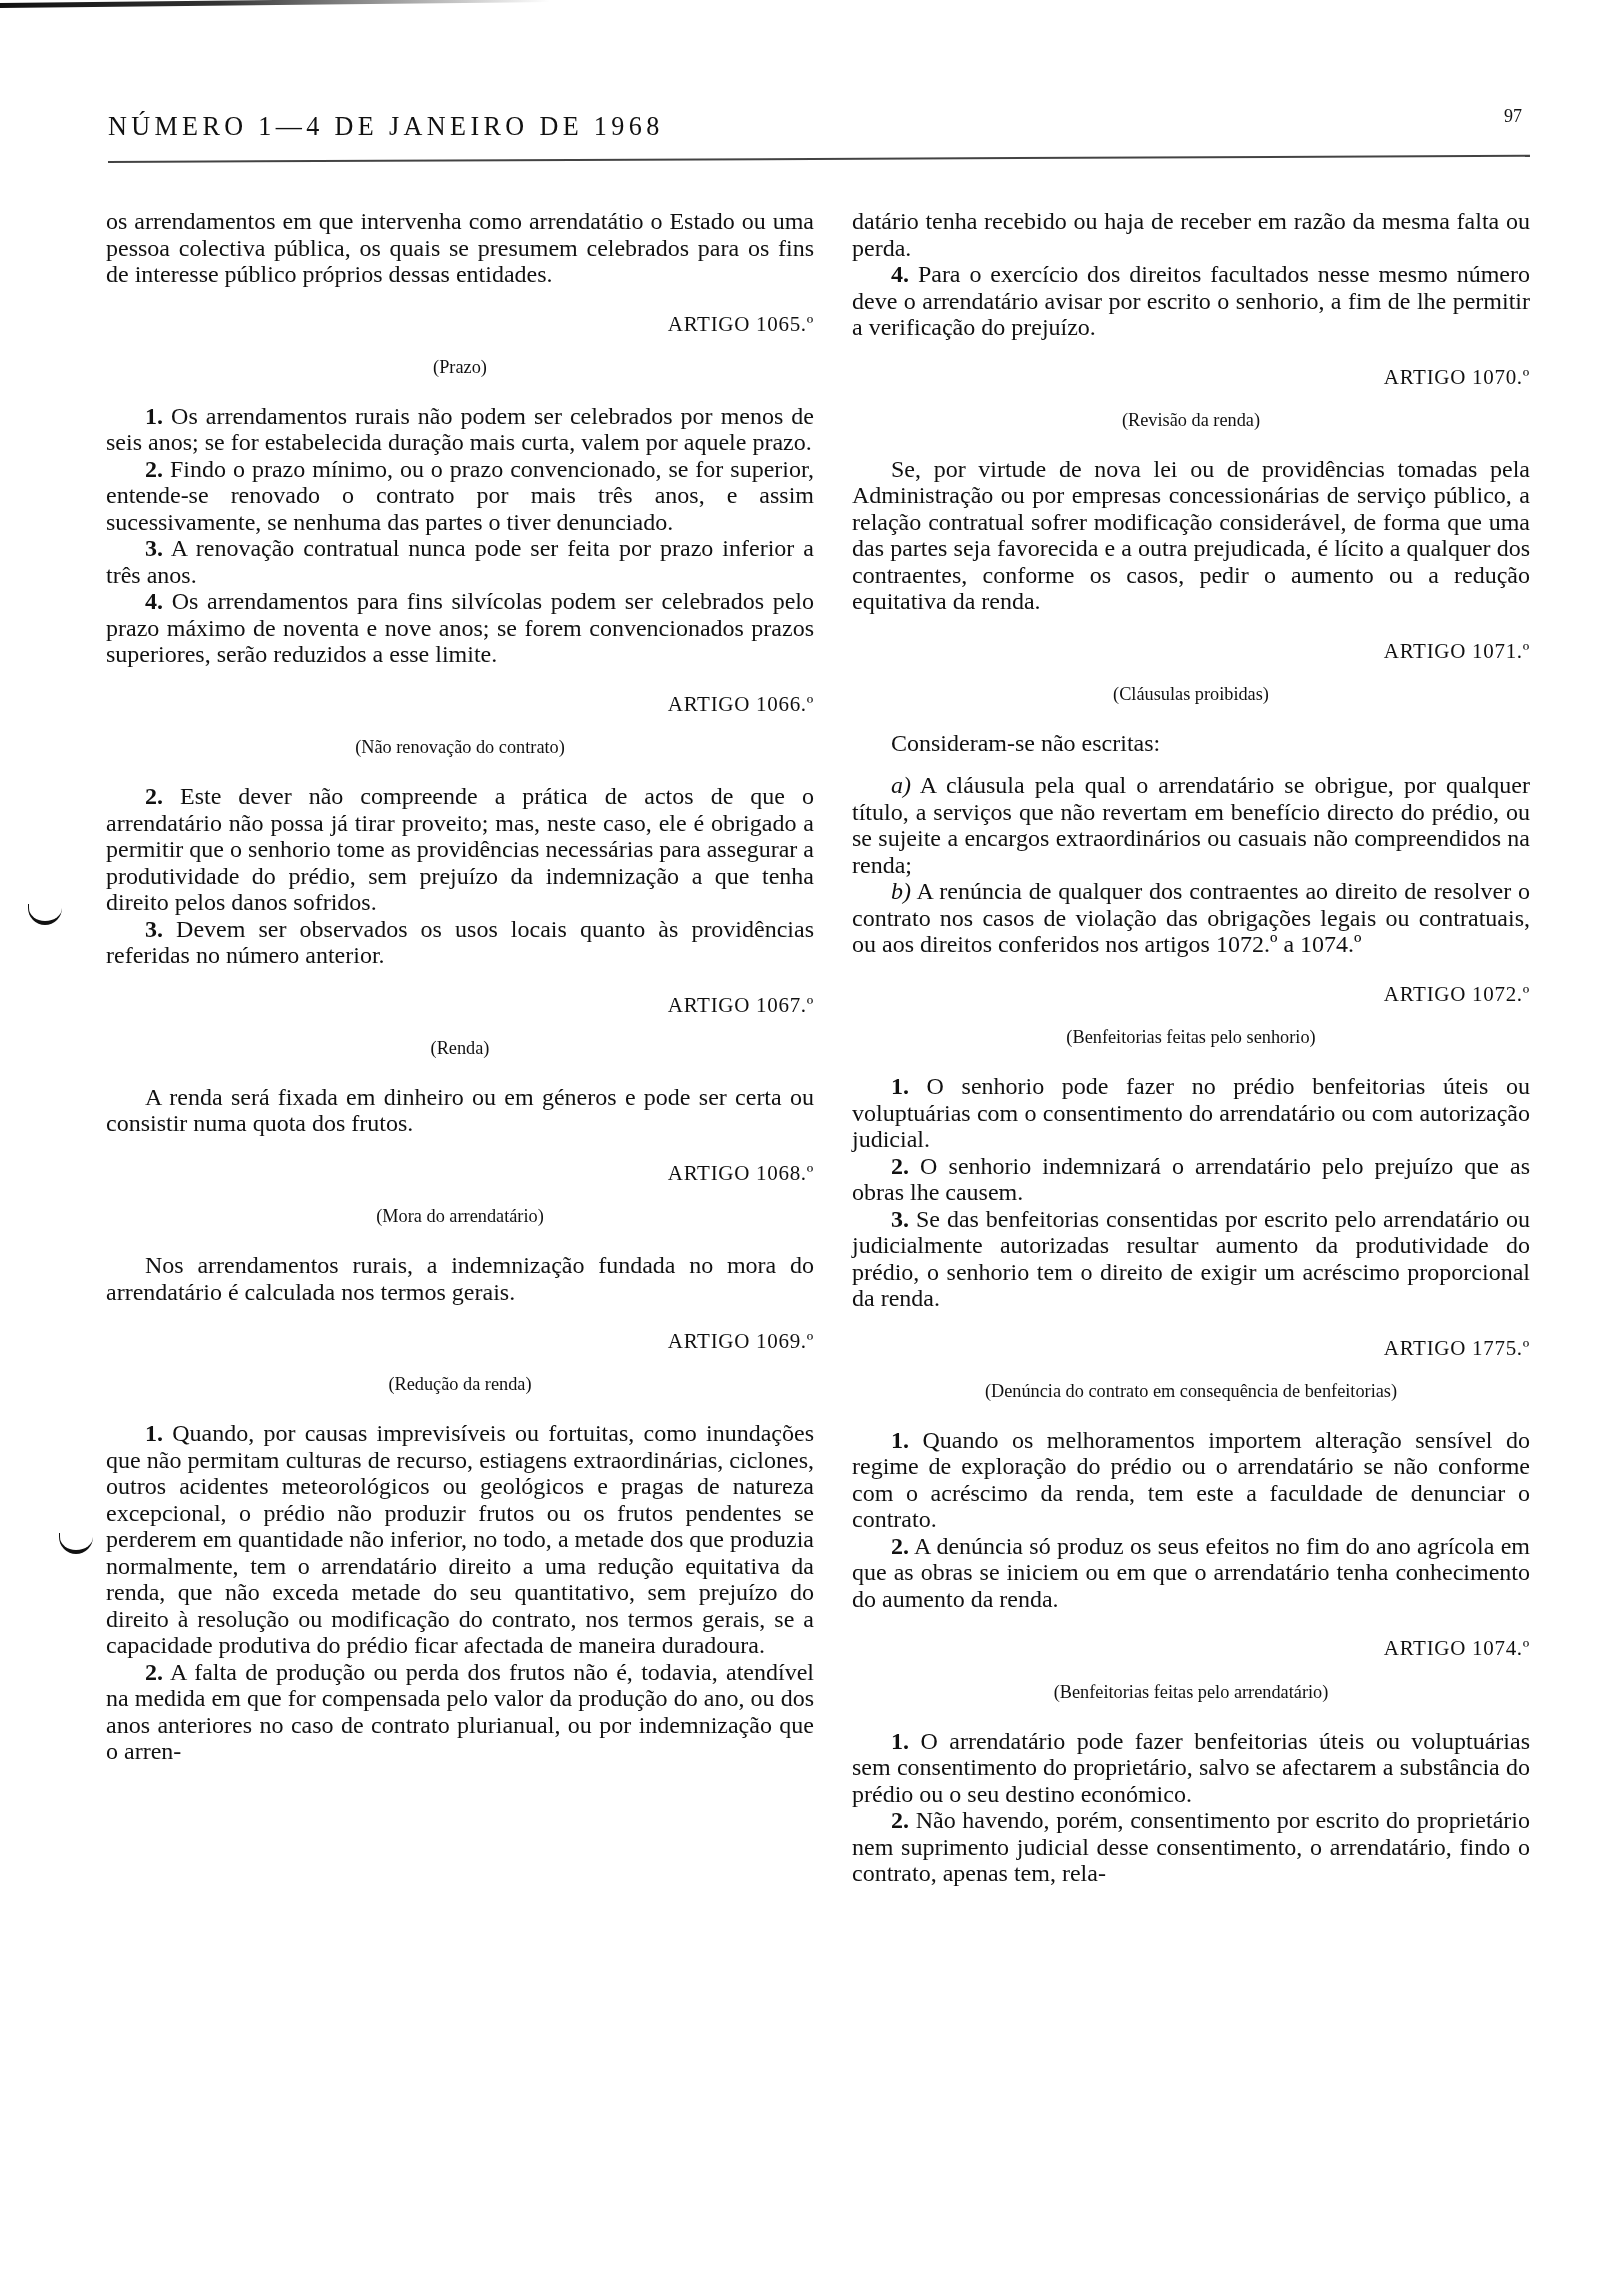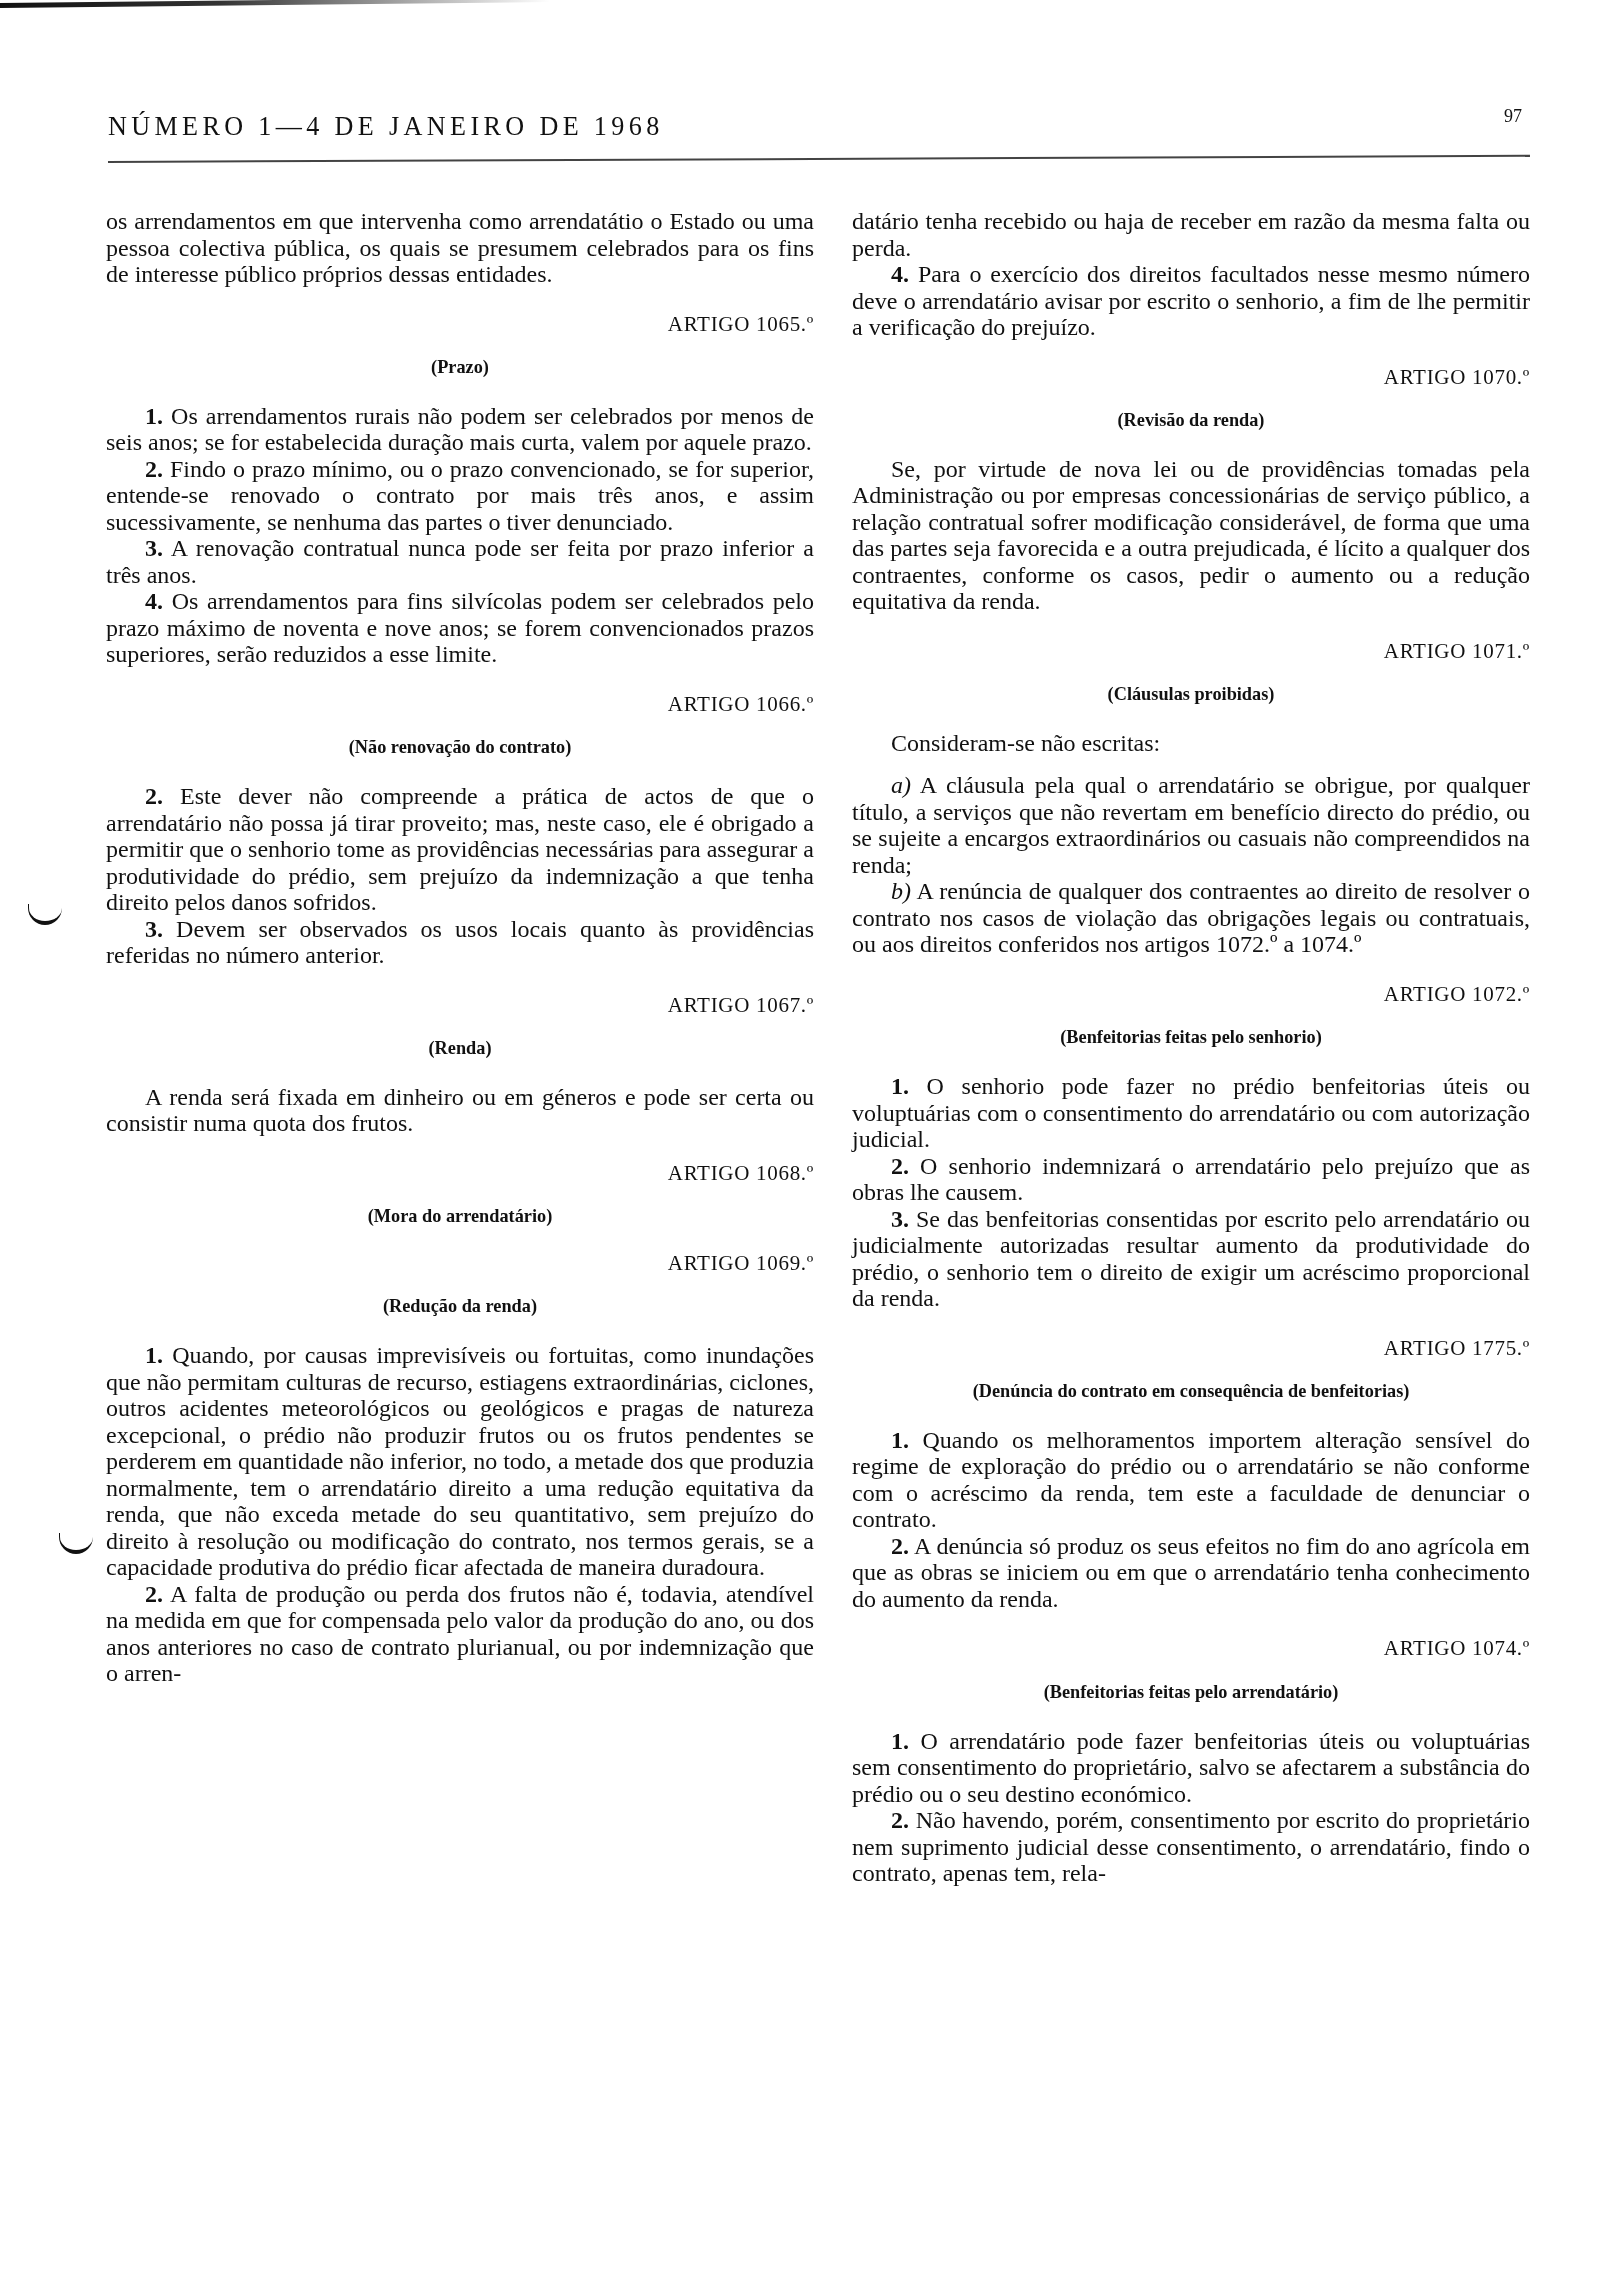--- a/index.html
+++ b/index.html
@@ -9,21 +9,21 @@
   .header-title { position:absolute; left:0; top:0; font-size:27.5px; letter-spacing:4.6px; transform:scaleX(0.95); transform-origin:left; }
   .page-number { position:absolute; right:8px; top:-3.9px; font-size:18px; }
   .header-rule { position:absolute; left:108px; top:161px; width:1422px; height:2px; background:#222; transform:rotate(-0.25deg); transform-origin:left; opacity:.85; }
   .col { position:absolute; top:208px; font-size:24px; line-height:26.5px; text-align:justify; }
   .col.left { left:106px; width:708px; }
   .col.right { left:852px; width:678px; }
   .p { margin:0; text-indent:0; hyphens:manual; }
   .p.indent { text-indent:39px; }
   .num { font-weight:bold; }
   .artigo { text-align:right; font-size:21px; letter-spacing:0.7px; margin:25px 0 19.7px 0; line-height:23.6px; }
-  .epigrafe { text-align:center; font-weight:bold; font-size:18.3px; margin:0 0 25px 0; line-height:22px; }
+  .epigrafe { text-align:center; font-weight:normal; font-size:18.3px; margin:0 0 25px 0; line-height:22px; }
   .intro { text-indent:39px; margin-bottom:15.7px; }
   .alinea-letter { font-style:italic; }
   .margin-hook { position:absolute; width:33px; height:17px; border-bottom:4.6px solid #111; border-left:1.3px solid #111; border-radius:0 0 19.7px 19.7px; }
 </style>
 </head>
 <body>
 
 <div class="top-smudge"></div>
 
 <div class="header">
@@ -56,20 +56,21 @@
 
   <div>
     <div class="artigo">ARTIGO 1067.º</div>
     <div class="epigrafe">(Renda)</div>
     <p class="p indent">A renda será fixada em dinheiro ou em géneros e pode ser certa ou consistir numa quota dos frutos.</p>
   </div>
 
   <div>
     <div class="artigo">ARTIGO 1068.º</div>
     <div class="epigrafe">(Mora do arrendatário)</div>
+    <p class="p indent">Nos arrendamentos rurais, a indemnização fundada no mora do arrendatário é calculada nos termos gerais.</p>
   </div>
 
   <div>
     <div class="artigo">ARTIGO 1069.º</div>
     <div class="epigrafe">(Redução da renda)</div>
     <p class="p indent"><span class="num">1.</span> <span>Quando, por causas imprevisíveis ou fortuitas, como inundações que não permitam culturas de recurso, estiagens extraordinárias, ciclones, outros acidentes meteorológicos ou geológicos e pragas de natureza excepcional, o prédio não produzir frutos ou os frutos pendentes se perderem em quantidade não inferior, no todo, a metade dos que produzia normalmente, tem o arrendatário direito a uma redução equitativa da renda, que não exceda metade do seu quantitativo, sem prejuízo do direito à resolução ou modificação do contrato, nos termos gerais, se a capacidade produtiva do prédio ficar afectada de maneira duradoura.</span></p>
     <p class="p indent"><span class="num">2.</span> <span>A falta de produção ou perda dos frutos não é, todavia, atendível na medida em que for compensada pelo valor da produção do ano, ou dos anos anteriores no caso de contrato plurianual, ou por indemnização que o arren-</span></p>
   </div>
 </div>
 

